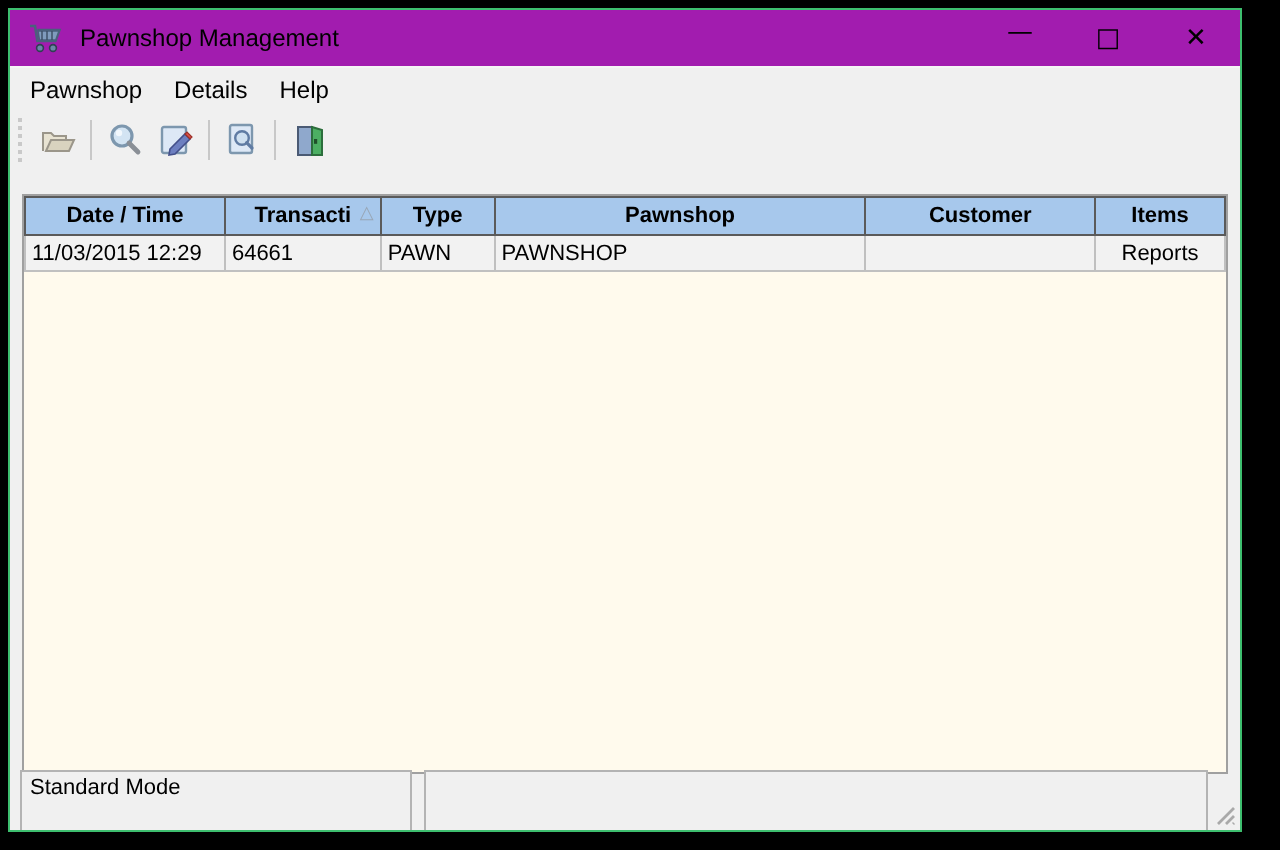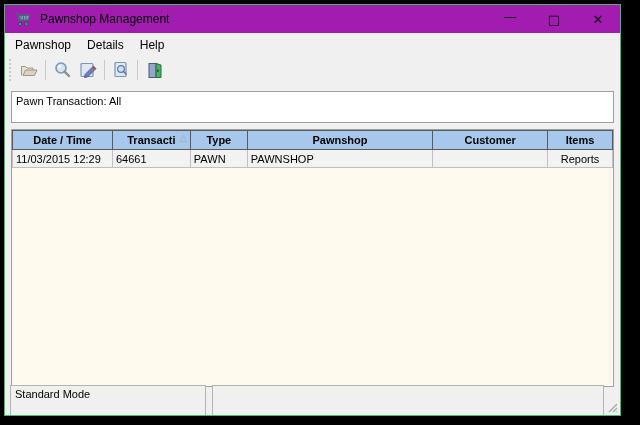--- a/index.html
+++ b/index.html
@@ -194,23 +194,20 @@
       <div class="tool-btn">
         <svg width="17" height="17" viewBox="0 0 17 17">
           <rect x="3" y="1.5" width="7" height="14" fill="#8fa8cc" stroke="#4a5a74" stroke-width="1"></rect>
           <path d="M10 1.5 L15 3 V15.5 L10 15.5 z" fill="#4caf63" stroke="#2c6e3c" stroke-width="1"></path>
           <rect x="11" y="7.5" width="1.6" height="2.4" fill="#1f4f2a"></rect>
         </svg>
       </div>
     </div>
 
     <div class="content">
-      <div class="filter-box">
-        <span>Pawn Transaction: All</span>
-      </div>
 
       <div class="grid-wrap">
         <table class="grid">
           <colgroup>
             <col style="width:100px">
               <col style="width:78px">
               <col style="width:57px">
             <col style="width:186px">
               <col style="width:115px">
               <col style="width:65px">

